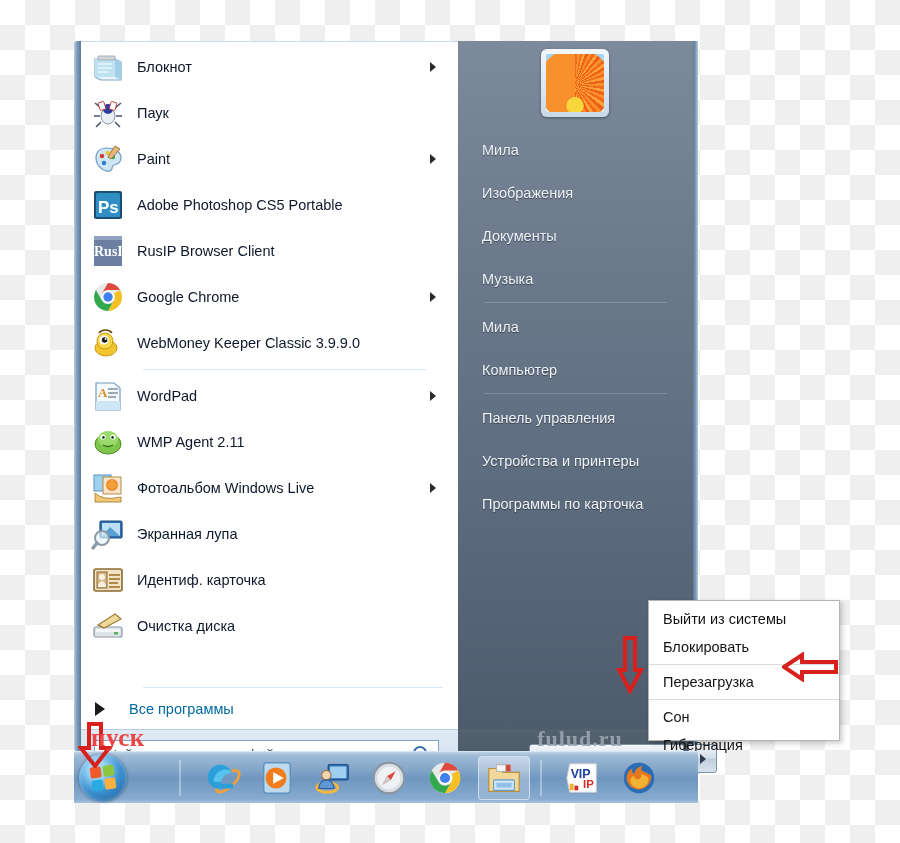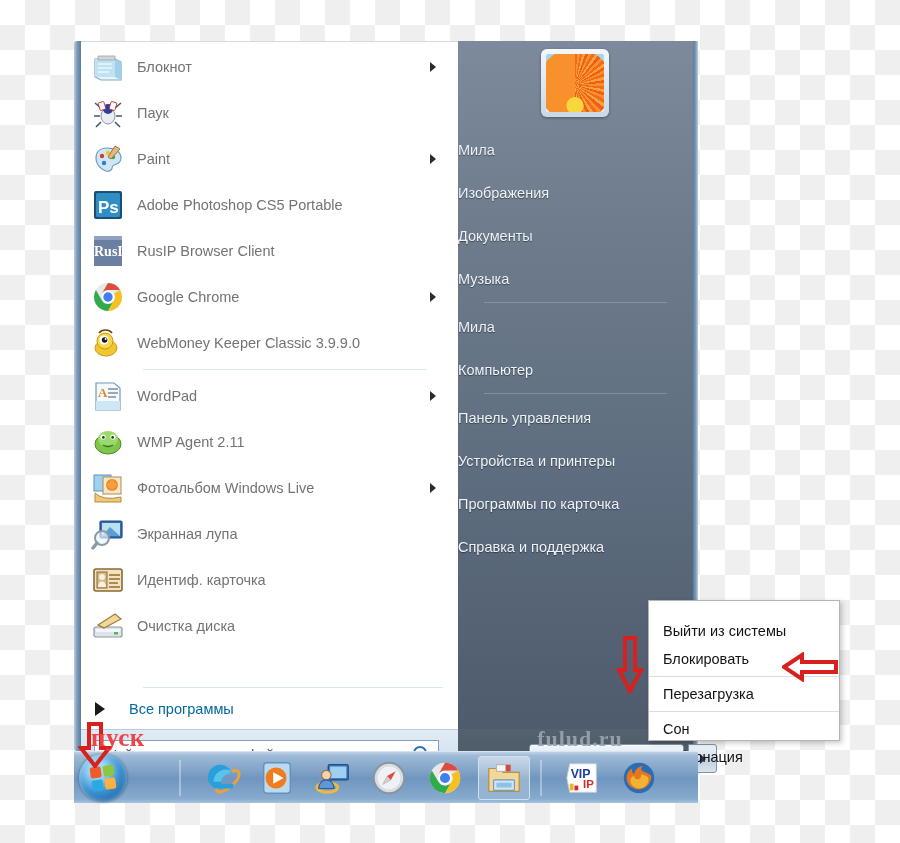--- a/index.html
+++ b/index.html
@@ -39,21 +39,21 @@
   .prog-list{position:absolute;left:0;top:2px;width:100%;}
   .prog-item{
     position:relative;display:flex;align-items:center;
     height:46px;padding-left:10px;box-sizing:border-box;
   }
   .prog-ico{
     width:34px;height:34px;flex:0 0 34px;margin-right:12px;
     position:relative;
   }
   .prog-label{
-    font-size:14.5px;color:#737373;white-space:nowrap;
+    font-size:14.5px;color:#0f172a;white-space:nowrap;
     font-family:"Liberation Sans", sans-serif;
   }
   .prog-arrow{
     position:absolute;right:22px;top:50%;transform:translateY(-50%);
     width:0;height:0;border-left:6px solid #2b2b2b;
     border-top:5px solid transparent;border-bottom:5px solid transparent;
   }
   .prog-sep{
     height:1px;background:#d8e6f2;margin:3px 32px 3px 62px;
   }
@@ -129,21 +129,21 @@
                      #ee5f18 38deg 43deg,#f8902c 43deg 48deg,#f26b1d 48deg 53deg,#fba23a 53deg 58deg,
                      #ee5f18 58deg 63deg,#f8902c 63deg 68deg,#f26b1d 68deg 74deg,#fba23a 74deg 80deg,
                      #ee5f18 80deg 86deg,#f8902c 86deg 92deg,#f26b1d 92deg 98deg,#fba23a 98deg 104deg,
                      #ee5f18 104deg 110deg,#f8902c 110deg 116deg,#f26b1d 116deg 122deg,#fba23a 122deg 128deg,
                      #ee5f18 128deg 134deg,#f8902c 134deg 140deg,#f26b1d 140deg 146deg,#fba23a 146deg 152deg,
                      #ee5f18 152deg 158deg,#f8902c 158deg 164deg,#f26b1d 164deg 170deg,#fba23a 170deg 176deg,
                      #ee5f18 176deg 182deg,#f8902c 182deg 360deg);
   }
   .place-item{
     position:relative;height:43px;display:flex;align-items:center;
-    padding-left:0;box-sizing:border-box;
+    padding-left:24px;box-sizing:border-box;
   }
   .place-label{
     font-size:14.5px;color:#eef3f8;white-space:nowrap;
     text-shadow:0 1px 1px rgba(0,0,0,.45);
   }
   .place-sep{height:1px;background:rgba(255,255,255,.2);margin:2px 26px 2px 26px;}
   #places{position:absolute;left:0;top:87px;width:100%;}
 
   
   #shutstrip{
@@ -168,21 +168,21 @@
   #shutarrowbtn .tri{
     width:0;height:0;border-left:6px solid #2b3d52;
     border-top:5px solid transparent;border-bottom:5px solid transparent;
   }
 
   
   #powerpopup{
     position:absolute;left:648px;top:600px;width:192px;height:141px;
     background:#ffffff;border:1px solid #b5b5b5;
     box-shadow:2px 2px 5px rgba(0,0,0,.22);box-sizing:border-box;
-    padding-top:16px;
+    padding-top:4px;
   }
   .pw-item{
     height:28px;display:flex;align-items:center;padding-left:14px;
     font-size:14.5px;color:#131313;box-sizing:border-box;white-space:nowrap;
   }
   .pw-sep{height:1px;background:#dcdcdc;margin:3px 0;}
 
   
   #taskbar{
     position:absolute;left:74px;top:751px;width:624px;height:52px;
@@ -446,23 +446,20 @@
         </div>
         <div class="place-sep"></div>
         <div class="place-item">
           <span class="place-label">Панель управления</span>
         </div>
         <div class="place-item">
           <span class="place-label">Устройства и принтеры</span>
         </div>
         <div class="place-item">
           <span class="place-label">Программы по карточка</span>
-        </div>
-        <div class="place-item">
-          <span class="place-label">Справка и поддержка</span>
         </div>
       </div>
   </div>
 
   <div id="shutstrip">
     <div id="shutbtn">
       <span class="lbl">Завершение работы</span>
     </div>
     <div id="shutarrowbtn">
       <span class="tri"></span>

